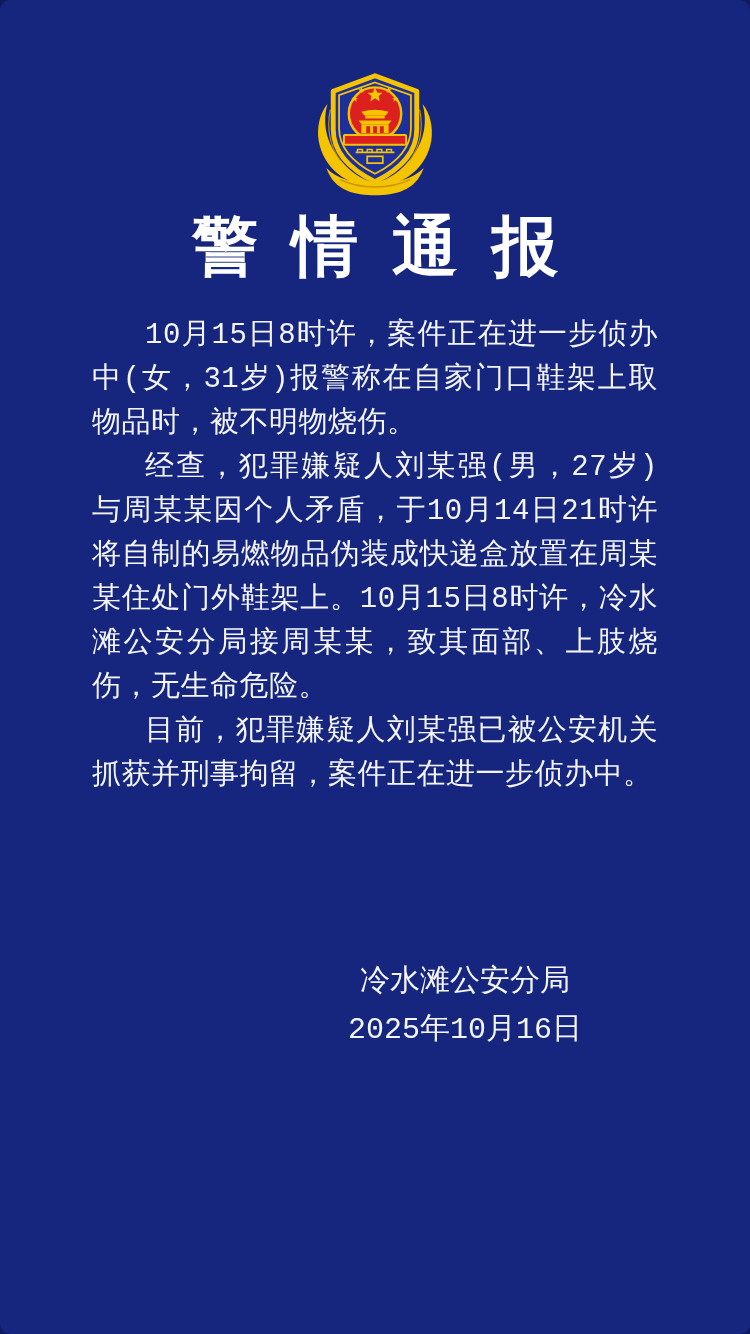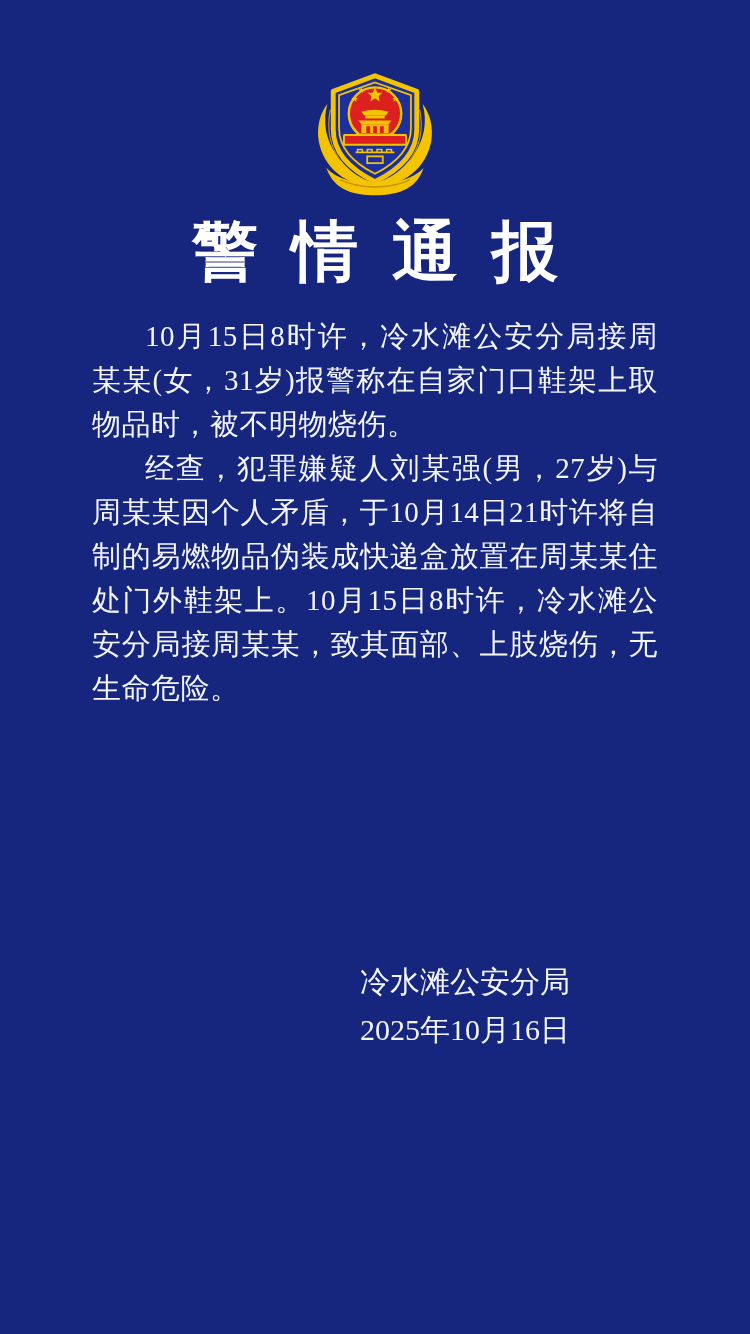--- a/index.html
+++ b/index.html
@@ -3,21 +3,22 @@
 <meta charset="utf-8">
 <style>
   :root{
     --bg:#16267F; --gold:#F5C400; --gold-dark:#C89400;
     --red:#DC1F1F; --shield-blue:#1D2F9B; --text:#F3F5FA; --title:#FFFFFF;
   }
   html,body{margin:0;padding:0;background:#0e1a5e;}
   .page{
     position:relative; width:750px; height:1334px; margin:0 auto;
     background:var(--bg); overflow:hidden;
-    font-family:Liberation Serif, serif;
+    font-family:Liberation Mono, monospace;
+    border-radius:10px;
   }
   .badge{
     position:absolute; top:70px; left:50%; transform:translateX(-50%);
     width:136px; height:128px;
   }
   .badge svg{display:block; width:100%; height:100%;}
   .title{
     position:absolute; top:212px; left:0; right:0; margin:0;
     text-align:center; color:var(--title);
     font-size:66px; font-weight:700; line-height:80px;
@@ -82,22 +83,23 @@
         <rect x="75" y="57" width="4" height="7"></rect>
       </g>
 
       <rect x="38" y="66" width="64" height="10" rx="1" fill="var(--red)" stroke="var(--gold)" stroke-width="2"></rect>
     </svg>
   </div>
 
   <h1 class="title">警情通报</h1>
 
   <div class="content">
-    <p>10月15日8时许，冷水滩公安分局接周某某(女，31岁)报警称在自家门口鞋架上取物品时，被不明物烧伤。</p>
+    <p>10月15日8时许，案件正在进一步侦办中(女，31岁)报警称在自家门口鞋架上取物品时，被不明物烧伤。</p>
     <p>经查，犯罪嫌疑人刘某强(男，27岁)与周某某因个人矛盾，于10月14日21时许将自制的易燃物品伪装成快递盒放置在周某某住处门外鞋架上。10月15日8时许，冷水滩公安分局接周某某，致其面部、上肢烧伤，无生命危险。</p>
+    <p>目前，犯罪嫌疑人刘某强已被公安机关抓获并刑事拘留，案件正在进一步侦办中。</p>
   </div>
 
   <div class="signature">
     <div>冷水滩公安分局</div>
     <div>2025年10月16日</div>
   </div>
 
 </div>
 
 </body></html>

